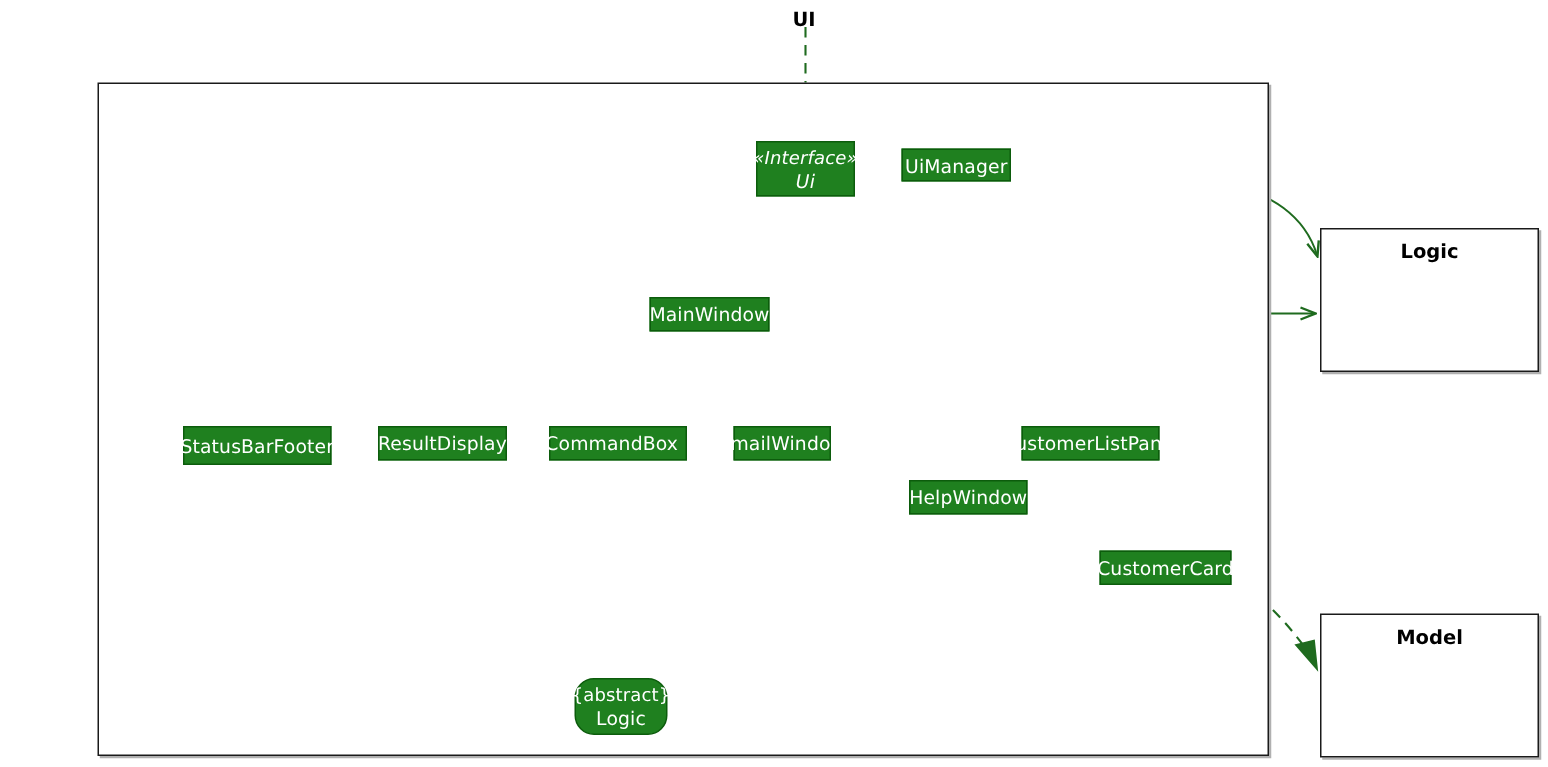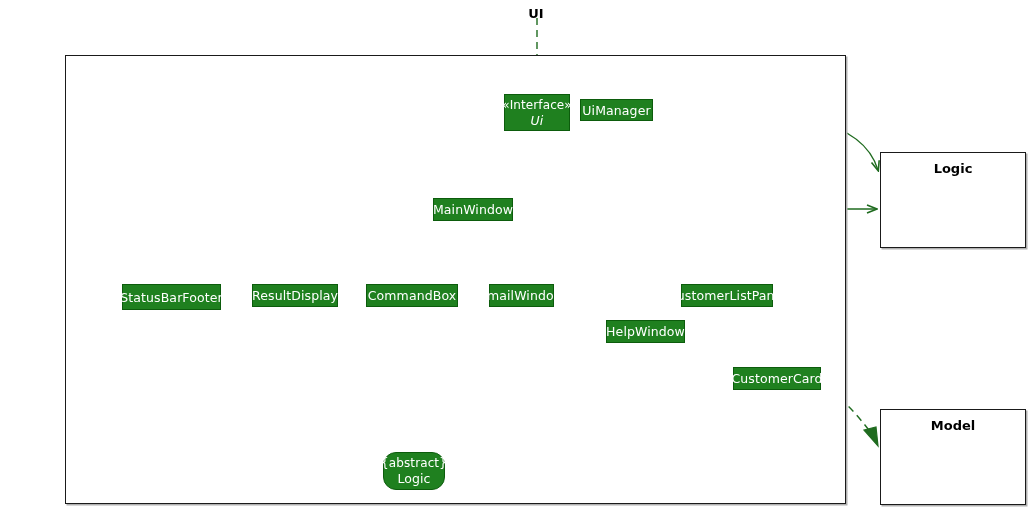--- a/index.html
+++ b/index.html
@@ -39,20 +39,21 @@
     border: 1px solid #0C5C0C;
     color: #FFFFFF;
     font-size: 12.5px;
     line-height: 15px;
     letter-spacing: 0.1px;
     white-space: nowrap;
     text-align: center;
     padding: 0 5px;
   }
   .class-box .stereotype {
+    font-style: italic;
     font-size: 12px;
   }
   .class-box .abstract-tag {
     font-size: 12px;
   }
   .class-box .iface-name {
     font-style: italic;
   }
   
   .package-box {
@@ -214,37 +215,37 @@
 
   <div class="node package-box" style="left:880px; top:409px; width:146px; height:96px;">
     <span>Model</span>
   </div>
 
   <div class="node class-box" style="left:504px; top:94px; width:66px; height:37px;">
     <span class="stereotype">«Interface»</span>
     <span class="iface-name">Ui</span>
   </div>
 
-  <div class="node class-box" style="left:580px; top:99px; width:73px; height:22px;">
+  <div class="node class-box" style="left:601px; top:99px; width:73px; height:22px;">
     <span>UiManager</span>
   </div>
 
   <div class="node class-box" style="left:433px; top:198px; width:80px; height:23px;">
     <span>MainWindow</span>
   </div>
 
   <div class="node class-box" style="left:122px; top:284px; width:99px; height:26px;">
     <span>StatusBarFooter</span>
   </div>
 
   <div class="node class-box" style="left:252px; top:284px; width:86px; height:23px;">
     <span>ResultDisplay</span>
   </div>
 
-  <div class="node class-box" style="left:366px; top:284px; width:92px; height:23px;">
+  <div class="node class-box" style="left:366px; top:284px; width:92px; height:23px;align-items:flex-end;">
     <span>CommandBox</span>
   </div>
 
   <div class="node class-box" style="left:489px; top:284px; width:65px; height:23px;">
     <span>EmailWindow</span>
   </div>
 
   <div class="node class-box" style="left:606px; top:284px; width:79px; height:23px;margin-top:36px;">
     <span>HelpWindow</span>
   </div>

